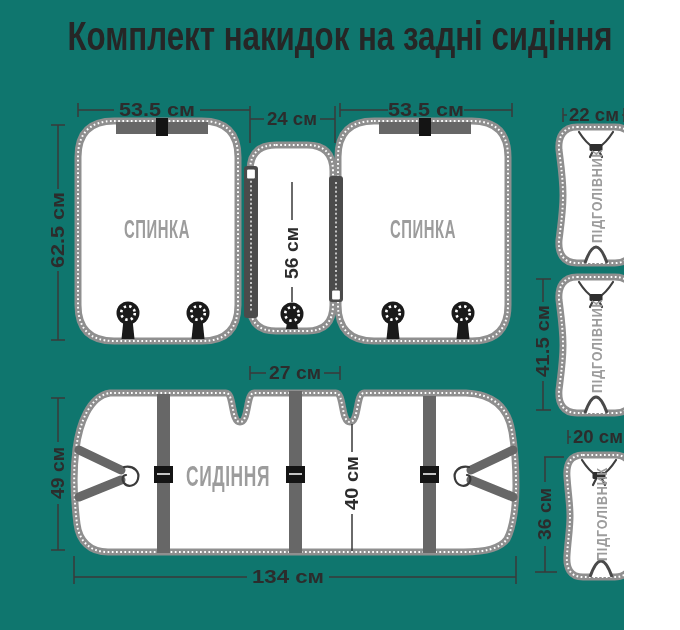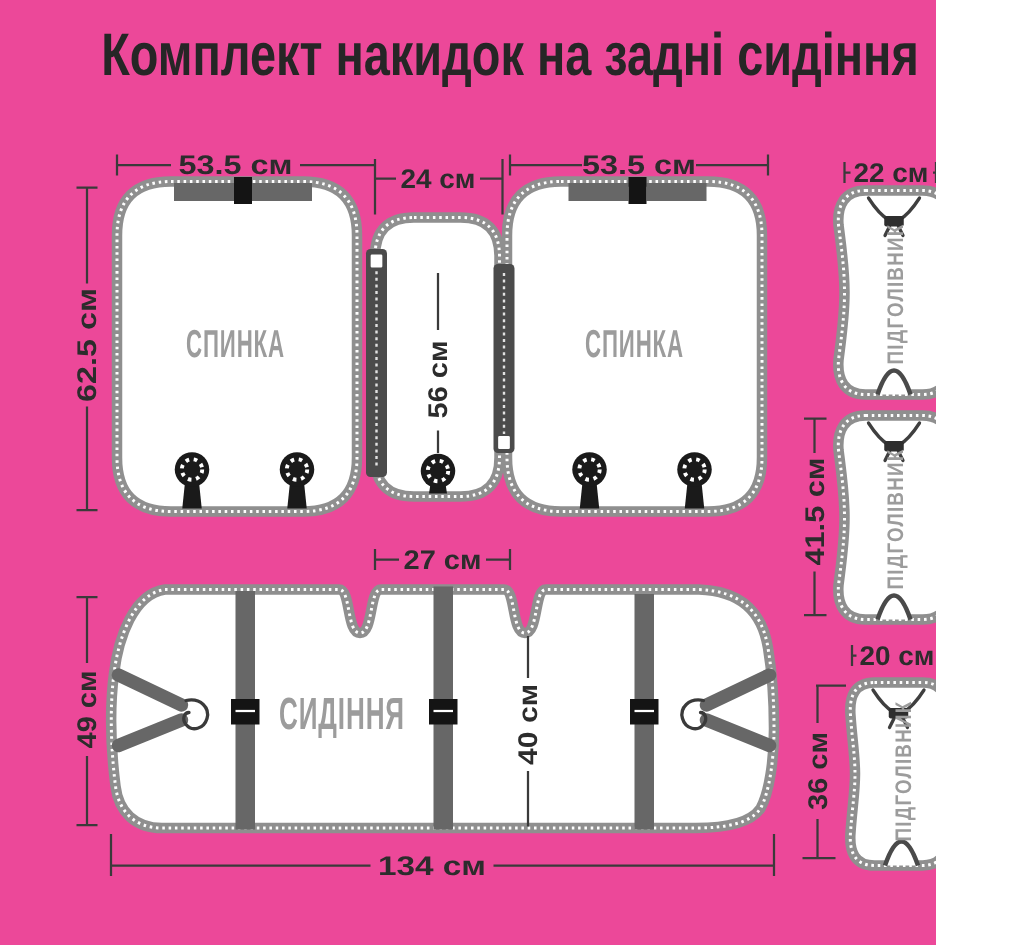--- a/index.html
+++ b/index.html
@@ -1,16 +1,16 @@
 <!DOCTYPE html>
 <html><head>
 <meta charset="utf-8">
 <style>
   html,body{margin:0;padding:0;background:#fff;}
-  .stage{width:624px;height:630px;position:relative;background:#ec4899;overflow:hidden;}
+  .stage{width:624px;height:630px;position:relative;background:#0f766e;overflow:hidden;}
   svg{display:block;}
   .title{font:bold 40px "Liberation Sans",sans-serif;fill:#262626;}
   .piece{fill:#fff;stroke:#8f8f8f;stroke-width:7;stroke-linejoin:round;}
   .stitch{fill:none;stroke:#fff;stroke-width:2;stroke-dasharray:1.7 2.5;}
   .dim{stroke:#3a3a3a;stroke-width:1.5;fill:none;}
   .dimtext{font:bold 18px "Liberation Sans",sans-serif;fill:#2c2c2c;text-anchor:middle;}
   .plabel{font:bold 26px "Liberation Sans",sans-serif;fill:#9c9c9c;text-anchor:middle;letter-spacing:1px;}
   .plabel-lg{font:bold 30px "Liberation Sans",sans-serif;fill:#9c9c9c;text-anchor:middle;letter-spacing:1px;}
   .plabel-sm{font:bold 15px "Liberation Sans",sans-serif;fill:#9c9c9c;text-anchor:middle;letter-spacing:1px;}
   .strap{fill:#676767;}

